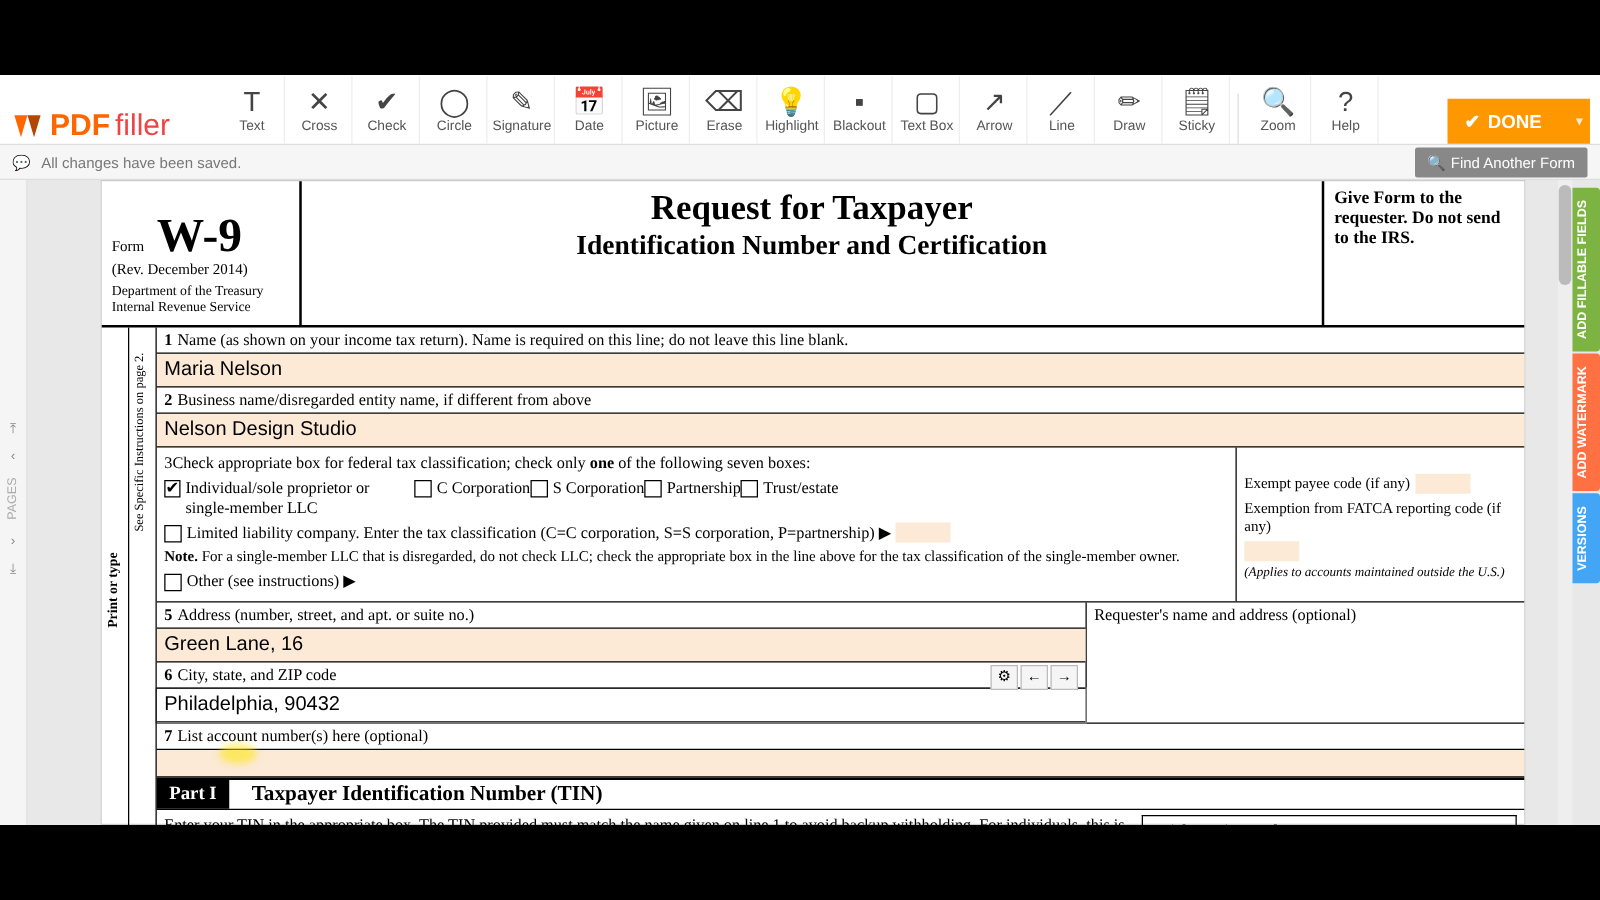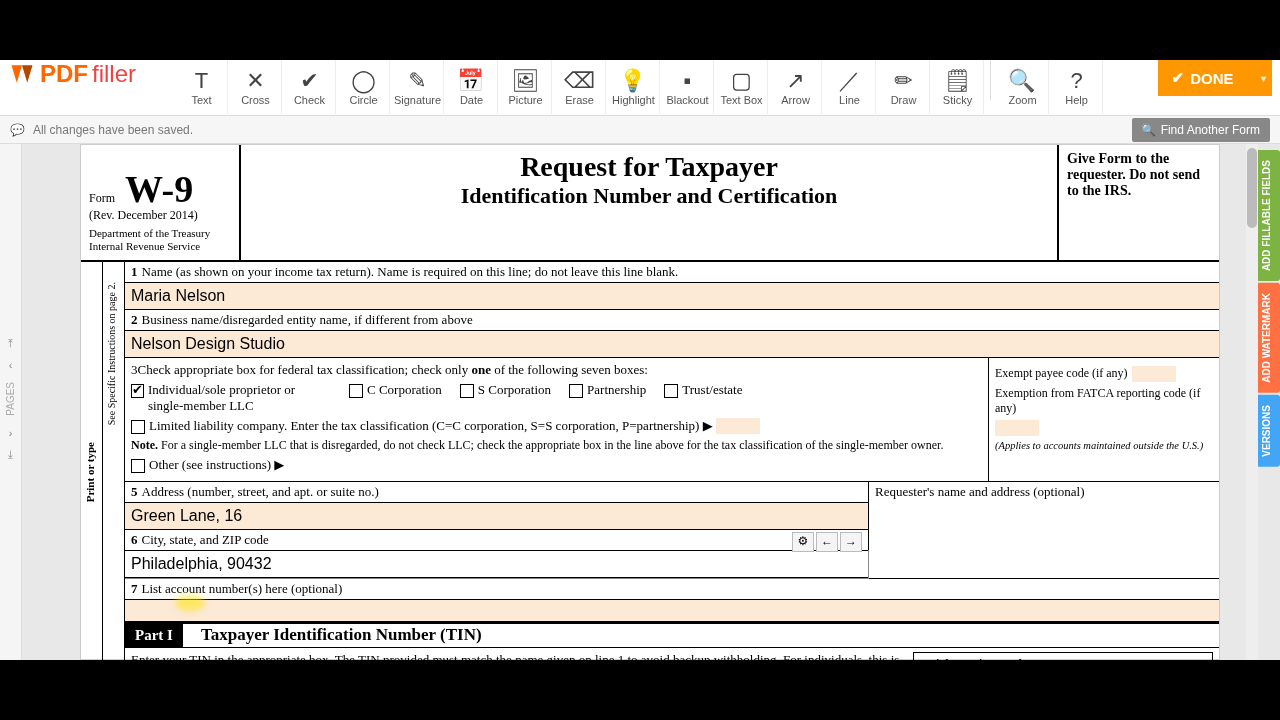--- a/index.html
+++ b/index.html
@@ -1,20 +1,20 @@
 <!DOCTYPE html>
 <html><head>
 <meta charset="utf-8">
 <style>
   * { box-sizing: border-box; margin: 0; padding: 0; }
   body { font-family: Arial, Helvetica, sans-serif; background: #000; width: 1280px; height: 720px; overflow: hidden; }
   .app-shell { position: absolute; top: 60px; left: 0; width: 1280px; height: 600px; background: #fff; display: flex; flex-direction: column; }
   
   
-  .toolbar { height: 56px; background: #fff; border-bottom: 1px solid #ddd; display: flex; align-items: flex-start; padding: 0 8px; }
+  .toolbar { height: 56px; background: #fff; border-bottom: 1px solid #ddd; display: flex; align-items: flex-end; padding: 0 8px; }
   .logo { display: flex; align-items: center; gap: 4px; margin-right: 40px; font-size: 24px; font-weight: bold; }
   .logo-mark { width: 28px; height: 28px; }
   .logo-pdf { color: #ff6600; }
   .logo-filler { color: #ef4444; font-weight: 400; }
   .tools { display: flex; gap: 2px; }
   .tool { width: 52px; height: 54px; display: flex; flex-direction: column; align-items: center; justify-content: center; cursor: pointer; font-size: 11px; color: #555; border-right: 1px solid #eee;}
   .tool-icon { font-size: 22px; height: 26px; display:flex; align-items:center; justify-content:center; color:#444;}
   .divider { width: 1px; height: 40px; background: #ddd; margin: 0 6px; }
   .spacer { flex: 1; }
   .done-btn { background: #ff9800; color: #fff; border: none; height: 36px; padding: 0 20px 0 14px; font-size: 15px; font-weight: bold; cursor: pointer; display:flex; align-items:center; gap:6px; position:relative;}
@@ -57,24 +57,24 @@
   .side-label .slt { writing-mode: vertical-rl; transform: rotate(180deg); font-size:11px; font-weight:bold; position:absolute; top:180px; left:3px; white-space:nowrap;}
   .side-label2 { width:22px; border-right:1px solid #000; position:relative;}
   .side-label2 .slt { writing-mode: vertical-rl; transform: rotate(180deg); font-size:10px; position:absolute; top:20px; left:3px; white-space:nowrap;}
   
   .fields { flex:1; }
   .row { border-bottom:1px solid #000; padding:2px 6px; font-size:13px; position:relative;}
   .row .num { font-weight:bold; margin-right:4px;}
   .fillrow { background:#fce9d6; padding:4px 6px; font-size:16px; font-family: Arial; border-bottom:1px solid #000;}
   .fillrow.active { background:#fff; outline:1px solid #888;}
   
-  .row3 { display:flex; border-bottom:1px solid #000;}
+  .row3 { display:flex; border-bottom:1px solid #000;align-items:center;}
   .row3-left { flex:1; padding:4px 6px; font-size:13px; border-right:1px solid #000;}
   .row3-right { width:230px; padding:4px 6px; font-size:12px;}
-  .cb-line { display:flex; align-items:flex-start; gap:18px; margin:4px 0; flex-wrap:wrap;}
+  .cb-line { display:flex; align-items:flex-start; margin:4px 0; flex-wrap:wrap;}
   .cb { width:14px; height:14px; border:1.5px solid #000; display:inline-flex; align-items:center; justify-content:center; font-size:12px; margin-right:4px; position:relative; top:2px;}
   .cb.checked::after { content:"✔"; font-size:13px; color:#000; position:relative; top:-1px;}
   .cb-item { font-size:13px; display:flex; align-items:flex-start;}
   .note { font-size:12px; margin-top:4px;}
   .mini-fill { display:inline-block; background:#fce9d6; width:44px; height:16px; vertical-align:middle;}
   
   .addr-block { display:flex; border-bottom:1px solid #000;justify-content:center;}
   .addr-left { flex:1; border-right:1px solid #000;}
   .addr-right { width:350px; padding:2px 6px; font-size:13px;}
   .field-tools { position:absolute; right:6px; top:2px; display:flex; gap:2px;}

